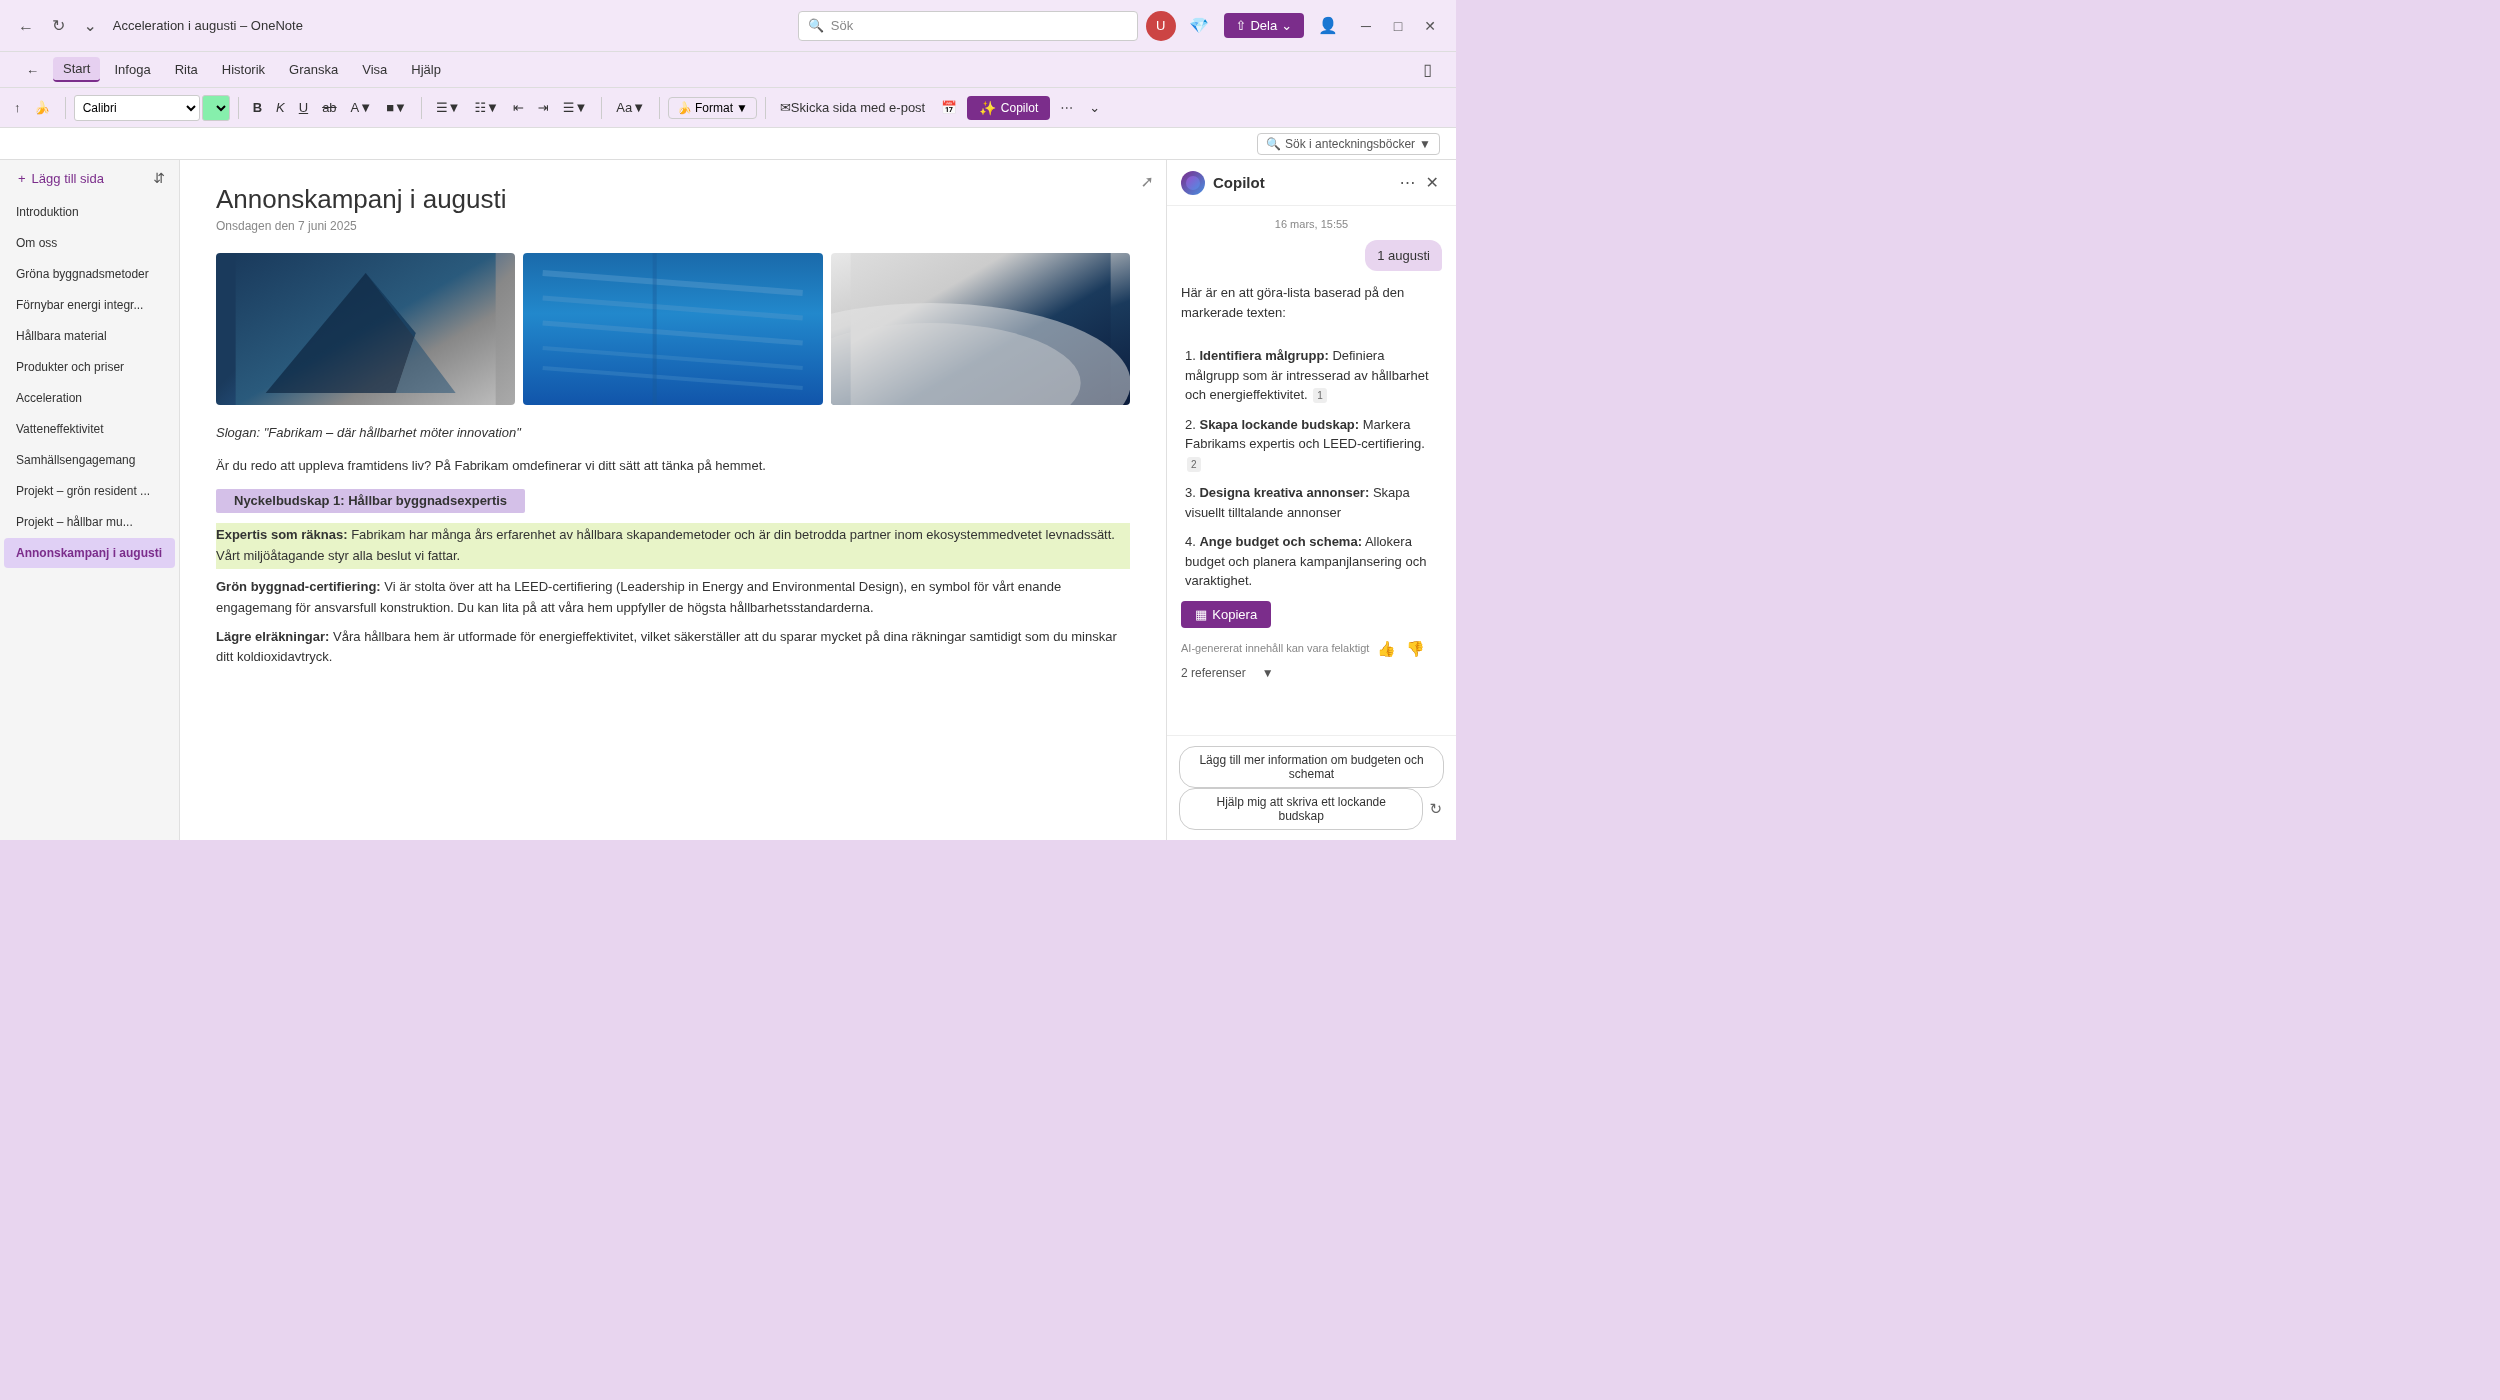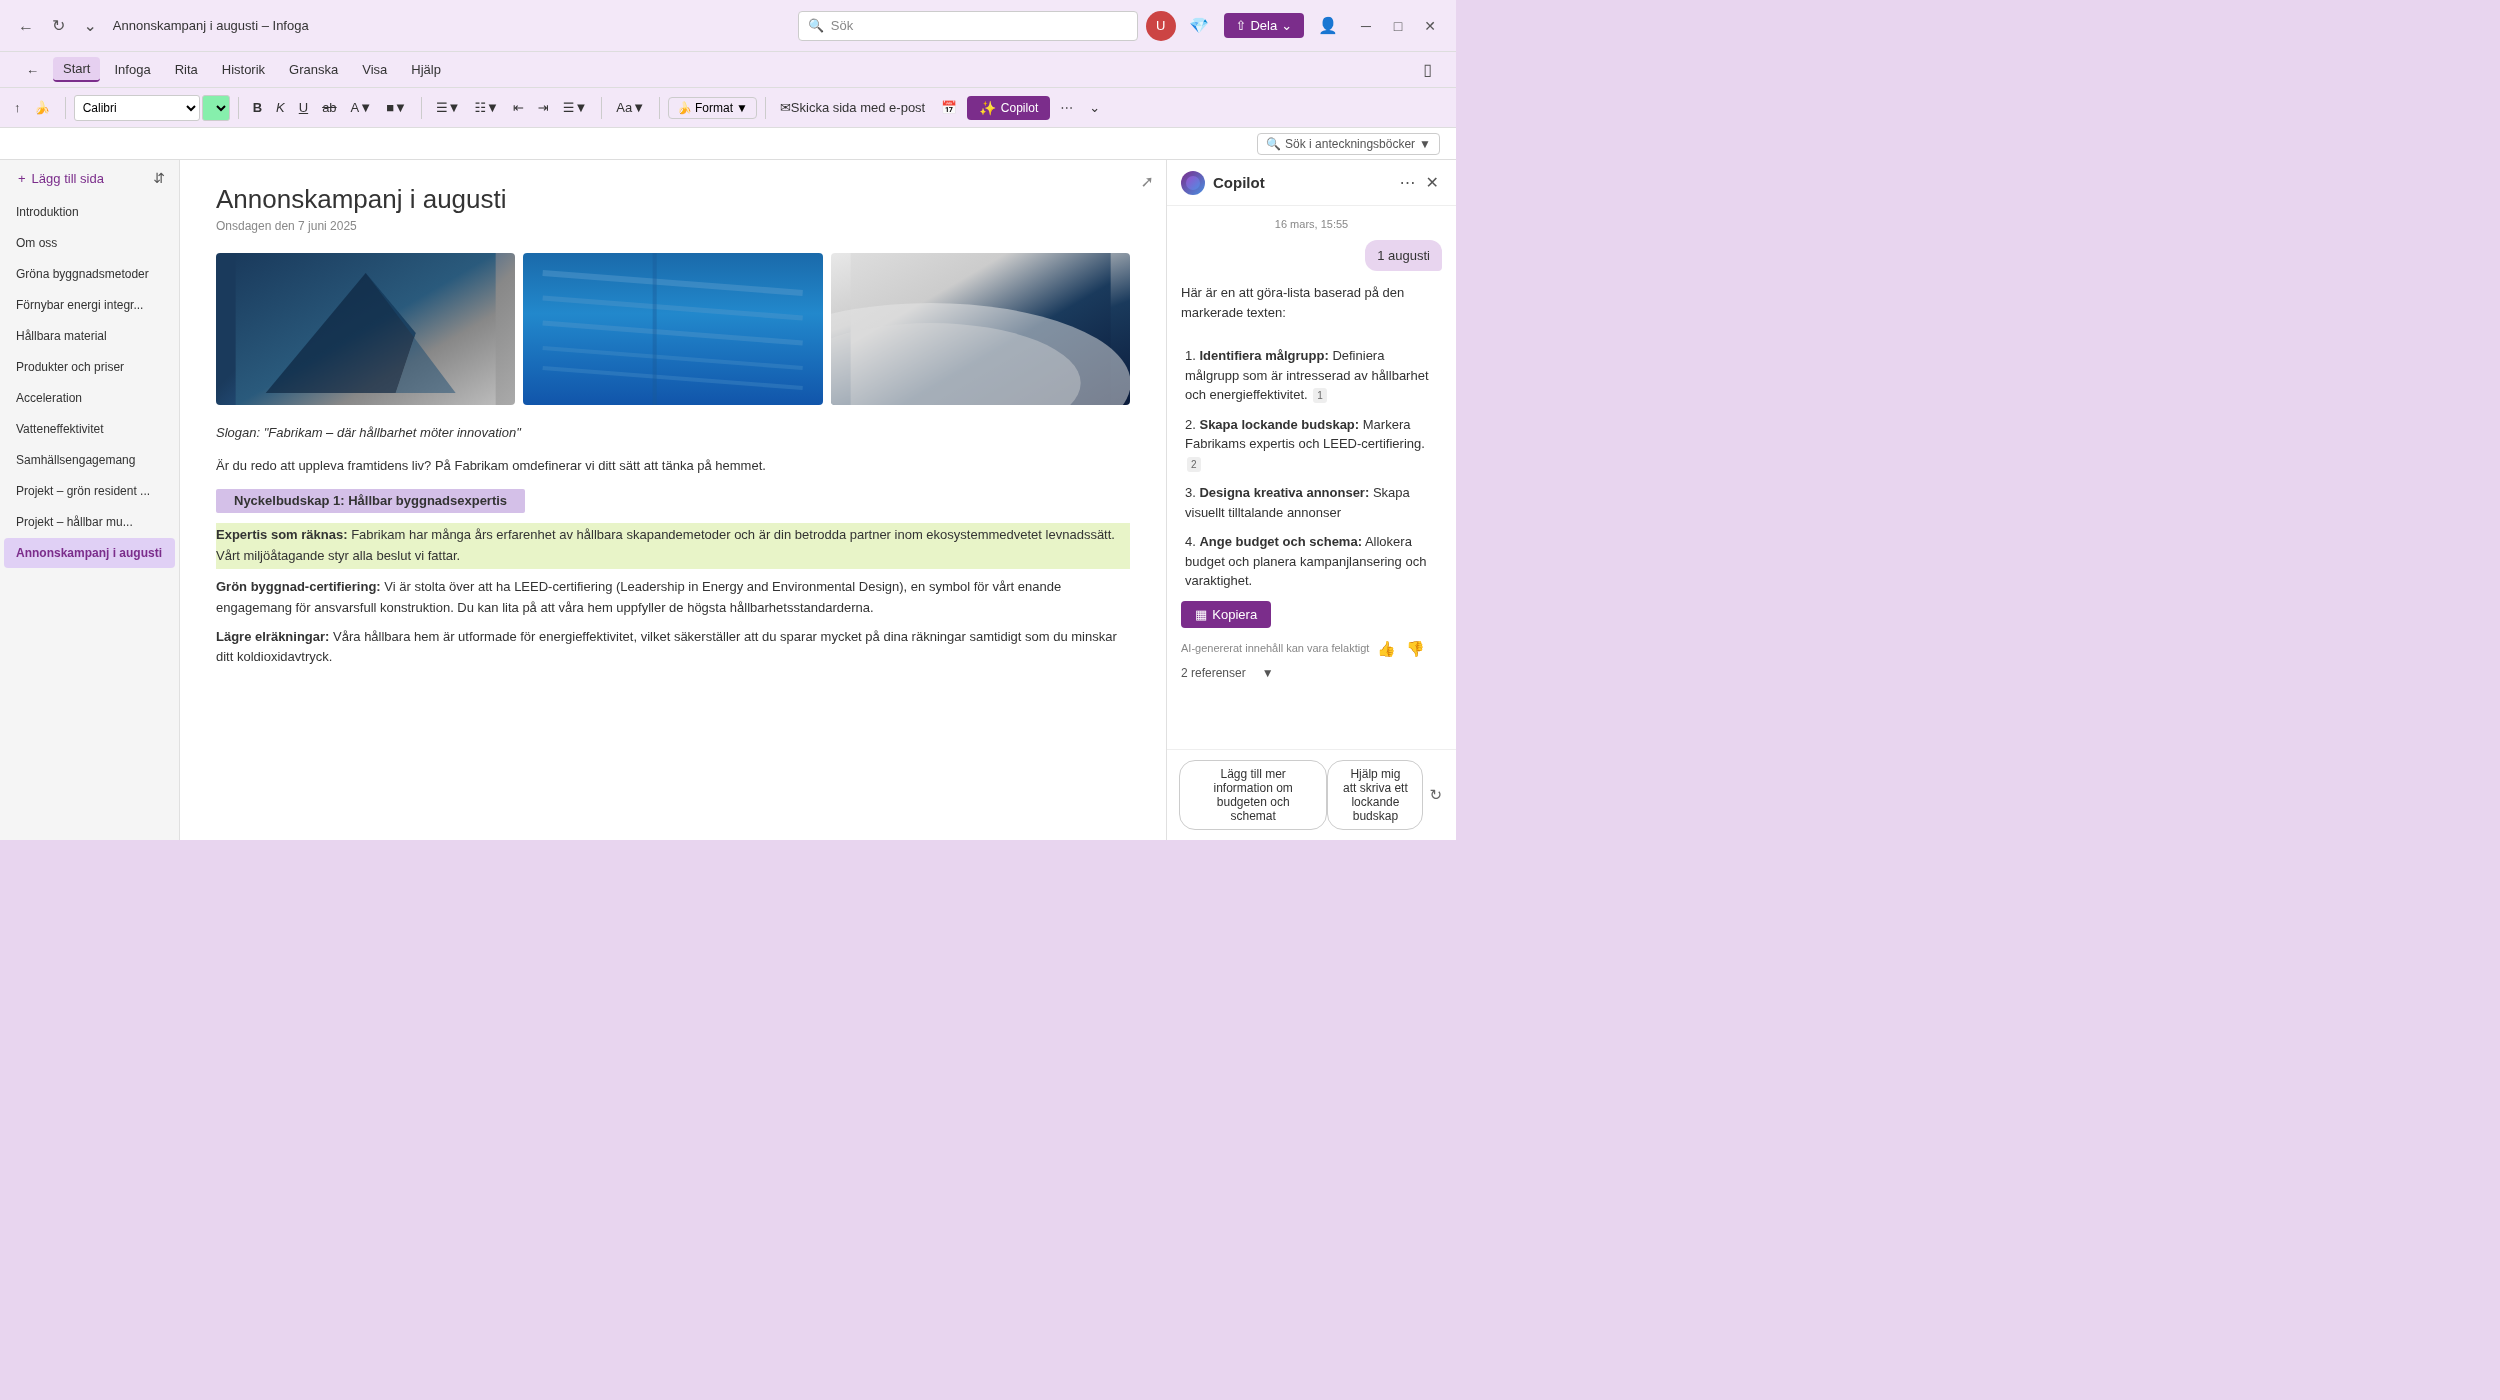--- a/index.html
+++ b/index.html
@@ -458,21 +458,21 @@
       font-size: 12px;
       color: #555;
       display: flex; align-items: center; gap: 16px;
       cursor: pointer;
       margin-top: 4px;
     }
     .copilot-footer {
       padding: 10px 12px;
       border-top: 1px solid #eee;
       display: flex;
-      flex-direction: row;
+      flex-direction: column;
     }
     .suggestion-btn {
       background: white;
       border: 1px solid #ccc;
       border-radius: 16px;
       padding: 6px 14px;
       font-size: 12px;
       color: #333;
       cursor: pointer;
       text-align: center;
@@ -486,21 +486,21 @@
     }
   </style>
 </head>
 <body>
 
 <div class="title-bar">
   <div class="title-bar-left">
     <button class="nav-btn">←</button>
     <button class="nav-btn">↻</button>
     <button class="nav-btn">⌄</button>
-    <span class="title-text">Annonskampanj i augusti – Infoga</span>
+    <span class="title-text">Acceleration i augusti – OneNote</span>
   </div>
   <div class="search-bar">
     <span>🔍</span>
     <span>Sök</span>
   </div>
   <div class="title-bar-right">
     <div class="avatar">U</div>
     <button class="nav-btn">💎</button>
     <button class="share-btn">
       <span>⇧</span>

